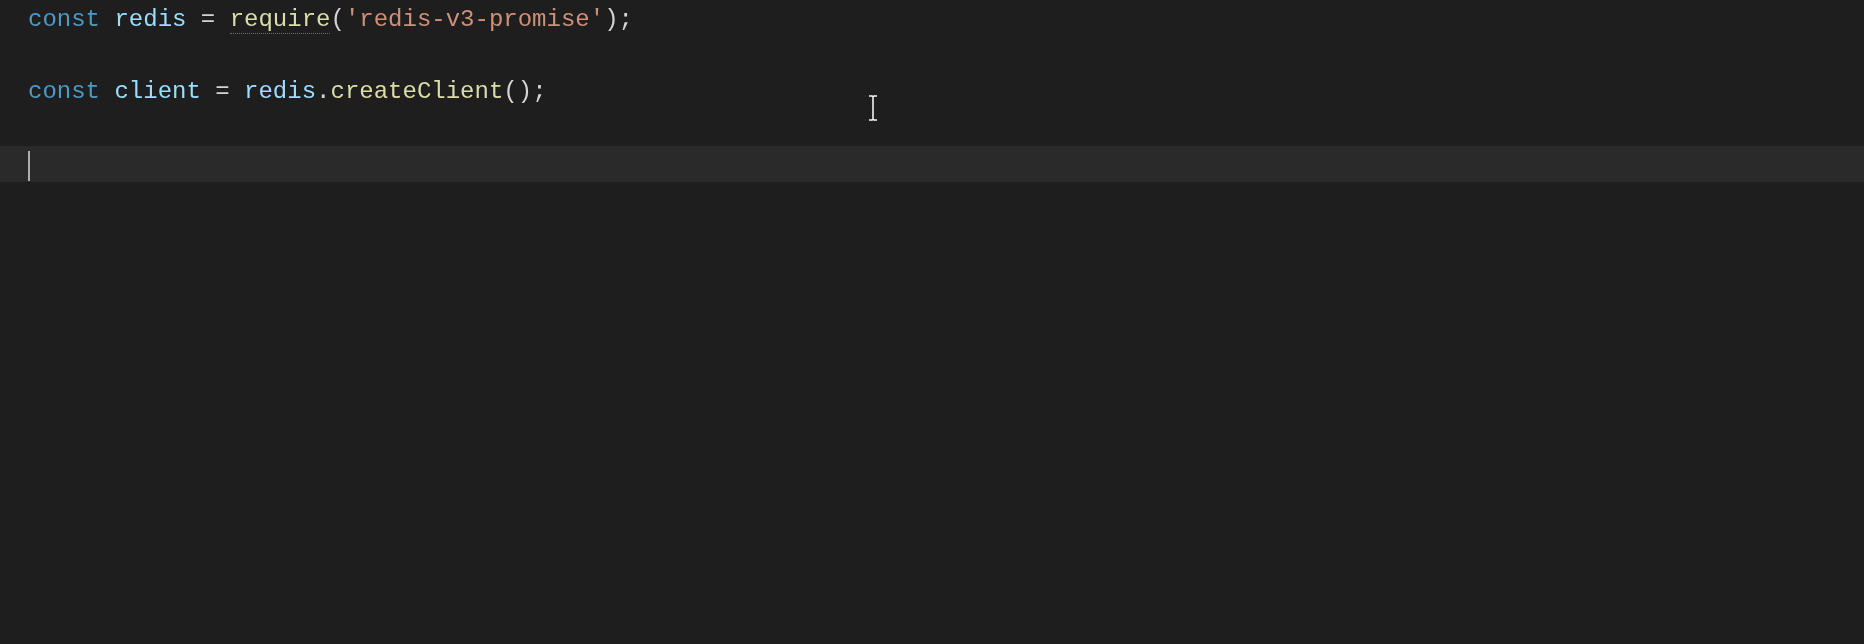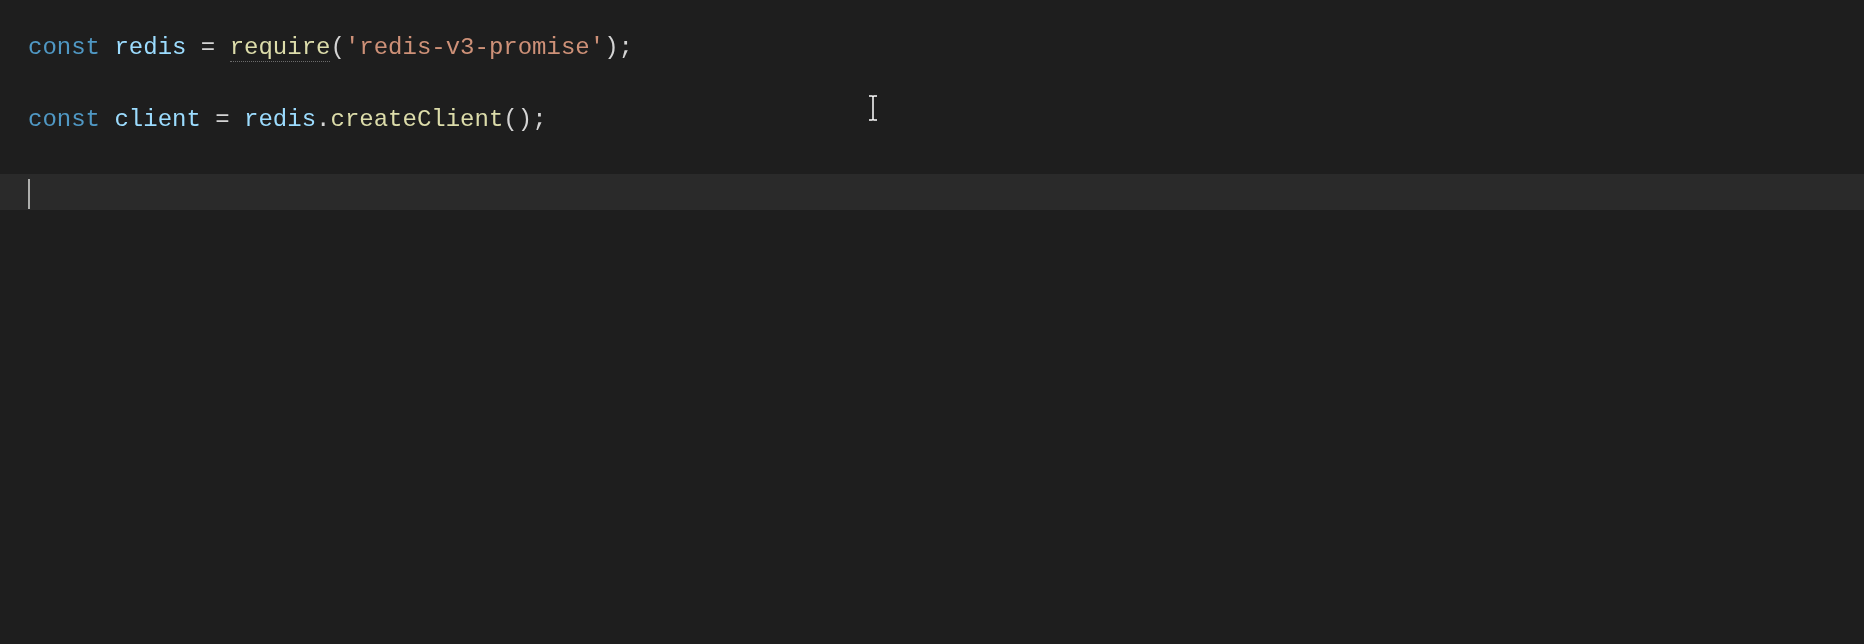--- a/index.html
+++ b/index.html
@@ -13,21 +13,21 @@
       font-size: 24px;
       color: #d4d4d4;
       width: 1864px;
       height: 644px;
       overflow: hidden;
       position: relative;
     }
     .editor {
       width: 100%;
       height: 100%;
-      padding: 30px 0 0 28px;
+      padding: 2px 0 0 28px;
       cursor: text;
       line-height: 1.5;
     }
     .code-line {
       white-space: pre;
       min-height: 36px;
       position: relative;
     }
     .line-empty {
       height: 36px;

